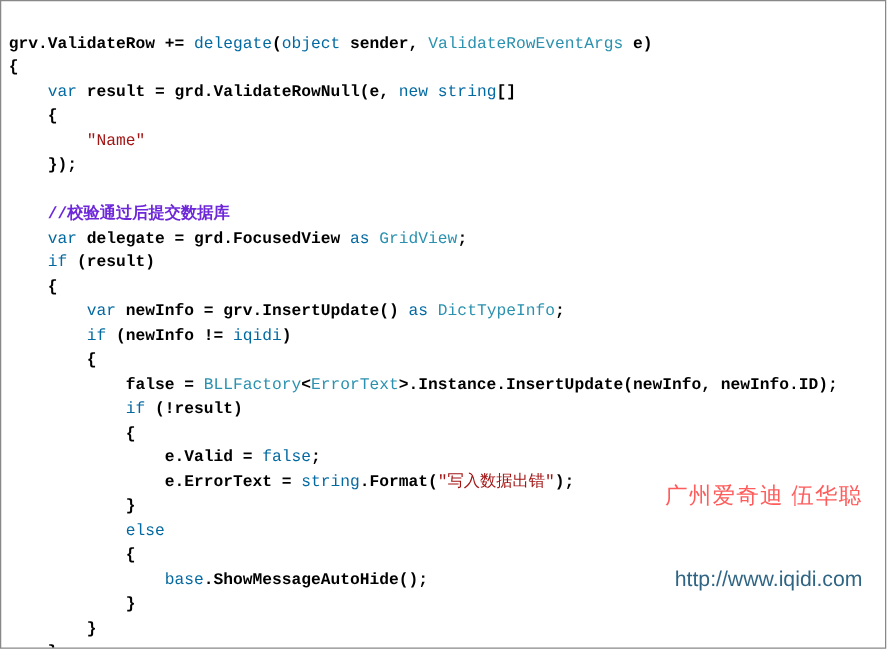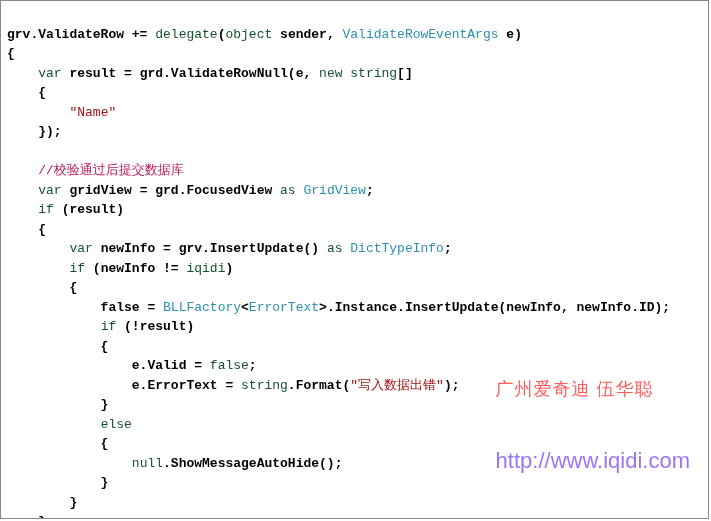--- a/index.html
+++ b/index.html
@@ -13,73 +13,73 @@
   .code-container {
     border: 1px solid #888;
     width: 709px;
     height: 519px;
     box-sizing: border-box;
     padding: 4px 6px;
     position: relative;
     white-space: pre;
     overflow: hidden;
   }
-  .k   { color: #14532d; }  
+  .k   { color: #0369a1; }  
   .t   { color: #2b91af; }  
   .s   { color: #a31515; }  
-  .c   { color: #be185d; }  
+  .c   { color: #6d28d9; font-weight: bold; }  
   .p   { color: #000; font-weight: bold; }     
   .watermark {
     position: absolute;
     right: 18px;
     bottom: 22px;
-    text-align: left;
+    text-align: right;
     font-family: "Microsoft YaHei", Arial, sans-serif;
     pointer-events: none;
   }
   .watermark .line1 {
     color: #ff4040;
     font-size: 18px;
     letter-spacing: 1px;
     margin-bottom: 2px;
     opacity: 0.85;
   }
   .watermark .line2 {
-    color: #8b5cf6;
-    font-size: 22px;
+    color: #0c4a6e;
+    font-size: 17px;
     opacity: 0.85;
   }
 </style>
 </head>
 <body>
 
 <div class="code-container">
 <span class="p">grv.ValidateRow += </span><span class="k">delegate</span><span class="p">(</span><span class="k">object</span><span class="p"> sender, </span><span class="t">ValidateRowEventArgs</span><span class="p"> e)</span>
 <span class="p">{</span>
 <span class="p">    </span><span class="k">var</span><span class="p"> result = grd.ValidateRowNull(e, </span><span class="k">new</span><span class="p"> </span><span class="k">string</span><span class="p">[]</span>
 <span class="p">    {</span>
 <span class="p">        </span><span class="s">"Name"</span>
 <span class="p">    });</span>
 <span class="p"></span>
 <span class="p">    </span><span class="c">//校验通过后提交数据库</span>
-<span class="p">    </span><span class="k">var</span><span class="p"> gridView = grd.FocusedView </span><span class="k">as</span><span class="p"> </span><span class="t">GridView</span><span class="p">;</span>
+<span class="p">    </span><span class="k">var</span><span class="p"> delegate = grd.FocusedView </span><span class="k">as</span><span class="p"> </span><span class="t">GridView</span><span class="p">;</span>
 <span class="p">    </span><span class="k">if</span><span class="p"> (result)</span>
 <span class="p">    {</span>
 <span class="p">        </span><span class="k">var</span><span class="p"> newInfo = grv.InsertUpdate() </span><span class="k">as</span><span class="p"> </span><span class="t">DictTypeInfo</span><span class="p">;</span>
 <span class="p">        </span><span class="k">if</span><span class="p"> (newInfo != </span><span class="k">iqidi</span><span class="p">)</span>
 <span class="p">        {</span>
 <span class="p">            false = </span><span class="t">BLLFactory</span><span class="p">&lt;</span><span class="t">ErrorText</span><span class="p">&gt;.Instance.InsertUpdate(newInfo, newInfo.ID);</span>
 <span class="p">            </span><span class="k">if</span><span class="p"> (!result)</span>
 <span class="p">            {</span>
 <span class="p">                e.Valid = </span><span class="k">false</span><span class="p">;</span>
 <span class="p">                e.ErrorText = </span><span class="k">string</span><span class="p">.Format(</span><span class="s">"写入数据出错"</span><span class="p">);</span>
 <span class="p">            }</span>
 <span class="p">            </span><span class="k">else</span>
 <span class="p">            {</span>
-<span class="p">                </span><span class="k">null</span><span class="p">.ShowMessageAutoHide();</span>
+<span class="p">                </span><span class="k">base</span><span class="p">.ShowMessageAutoHide();</span>
 <span class="p">            }</span>
 <span class="p">        }</span>
 <span class="p">    }</span>
 
 <div class="watermark">
   <div class="line1">广州爱奇迪 伍华聪</div>
   <div class="line2">http://www.iqidi.com</div>
 </div>
 </div>
 

